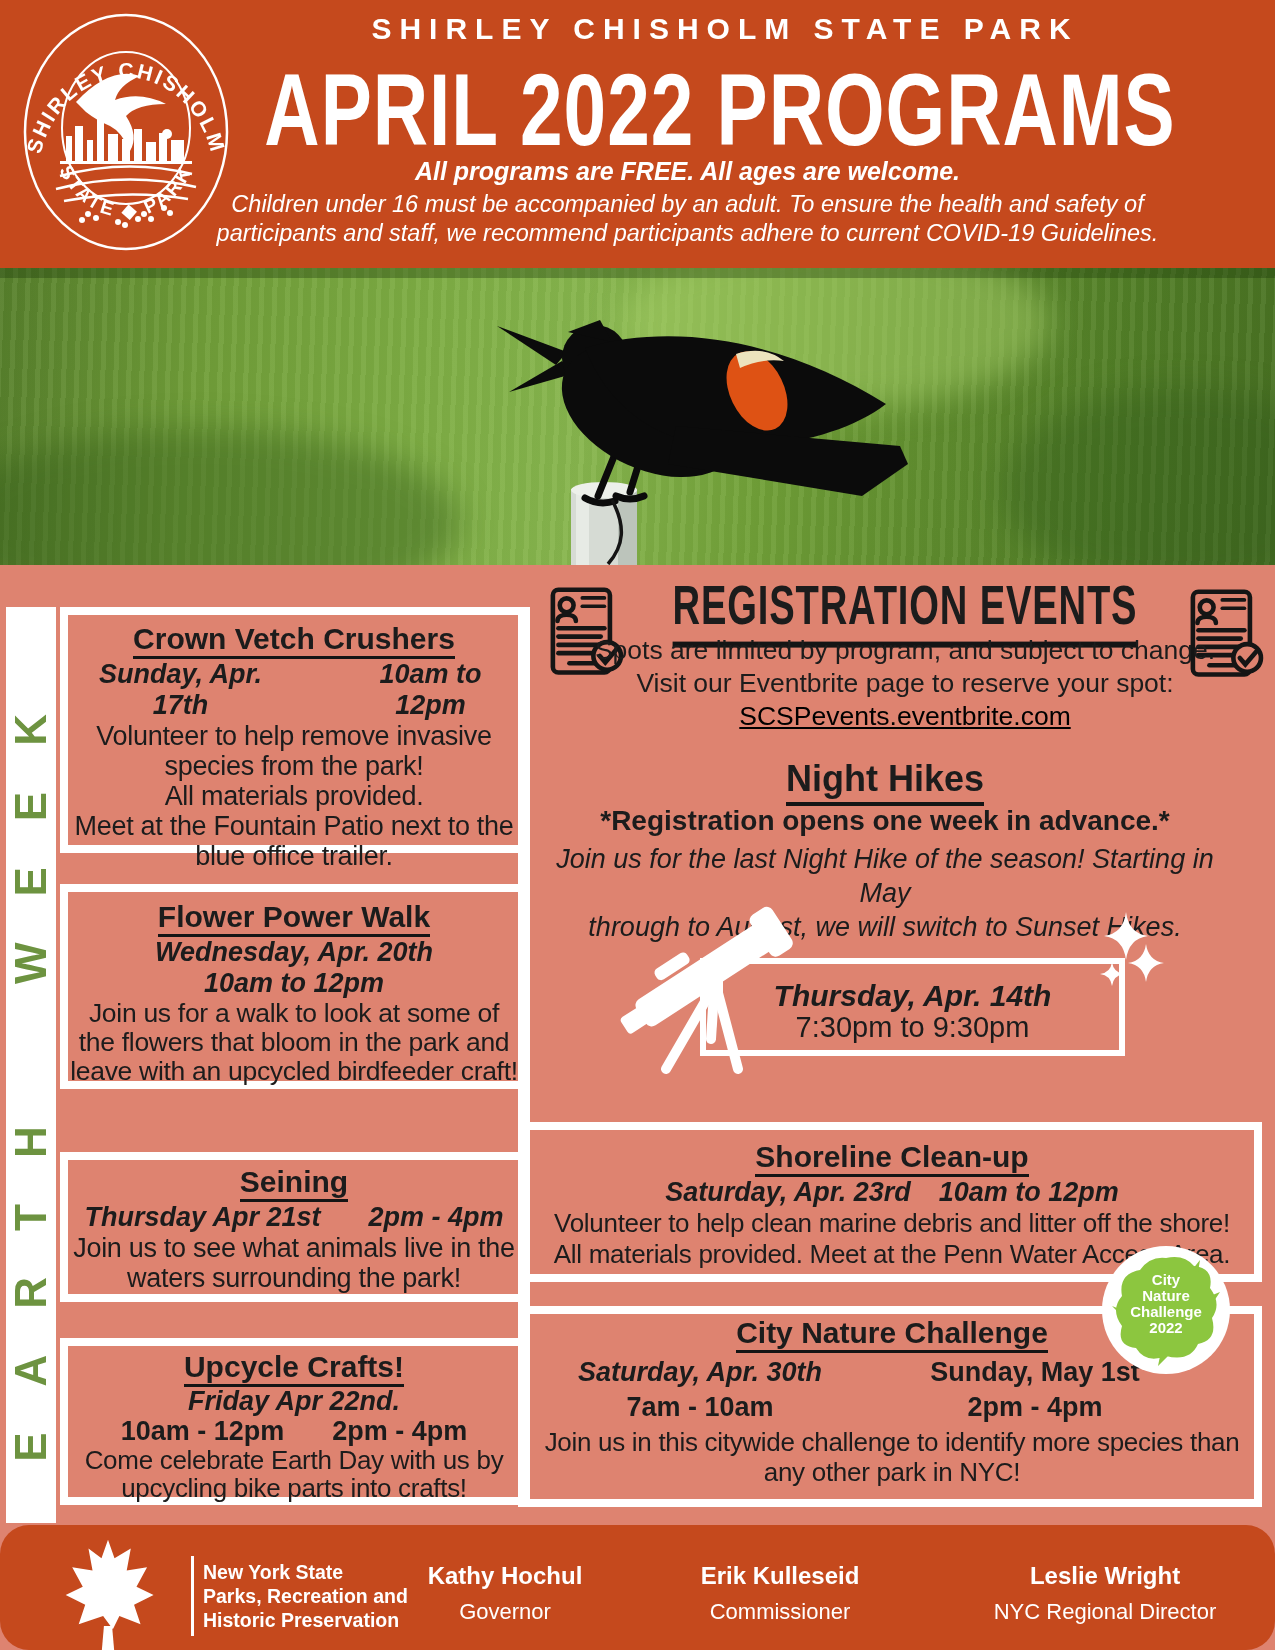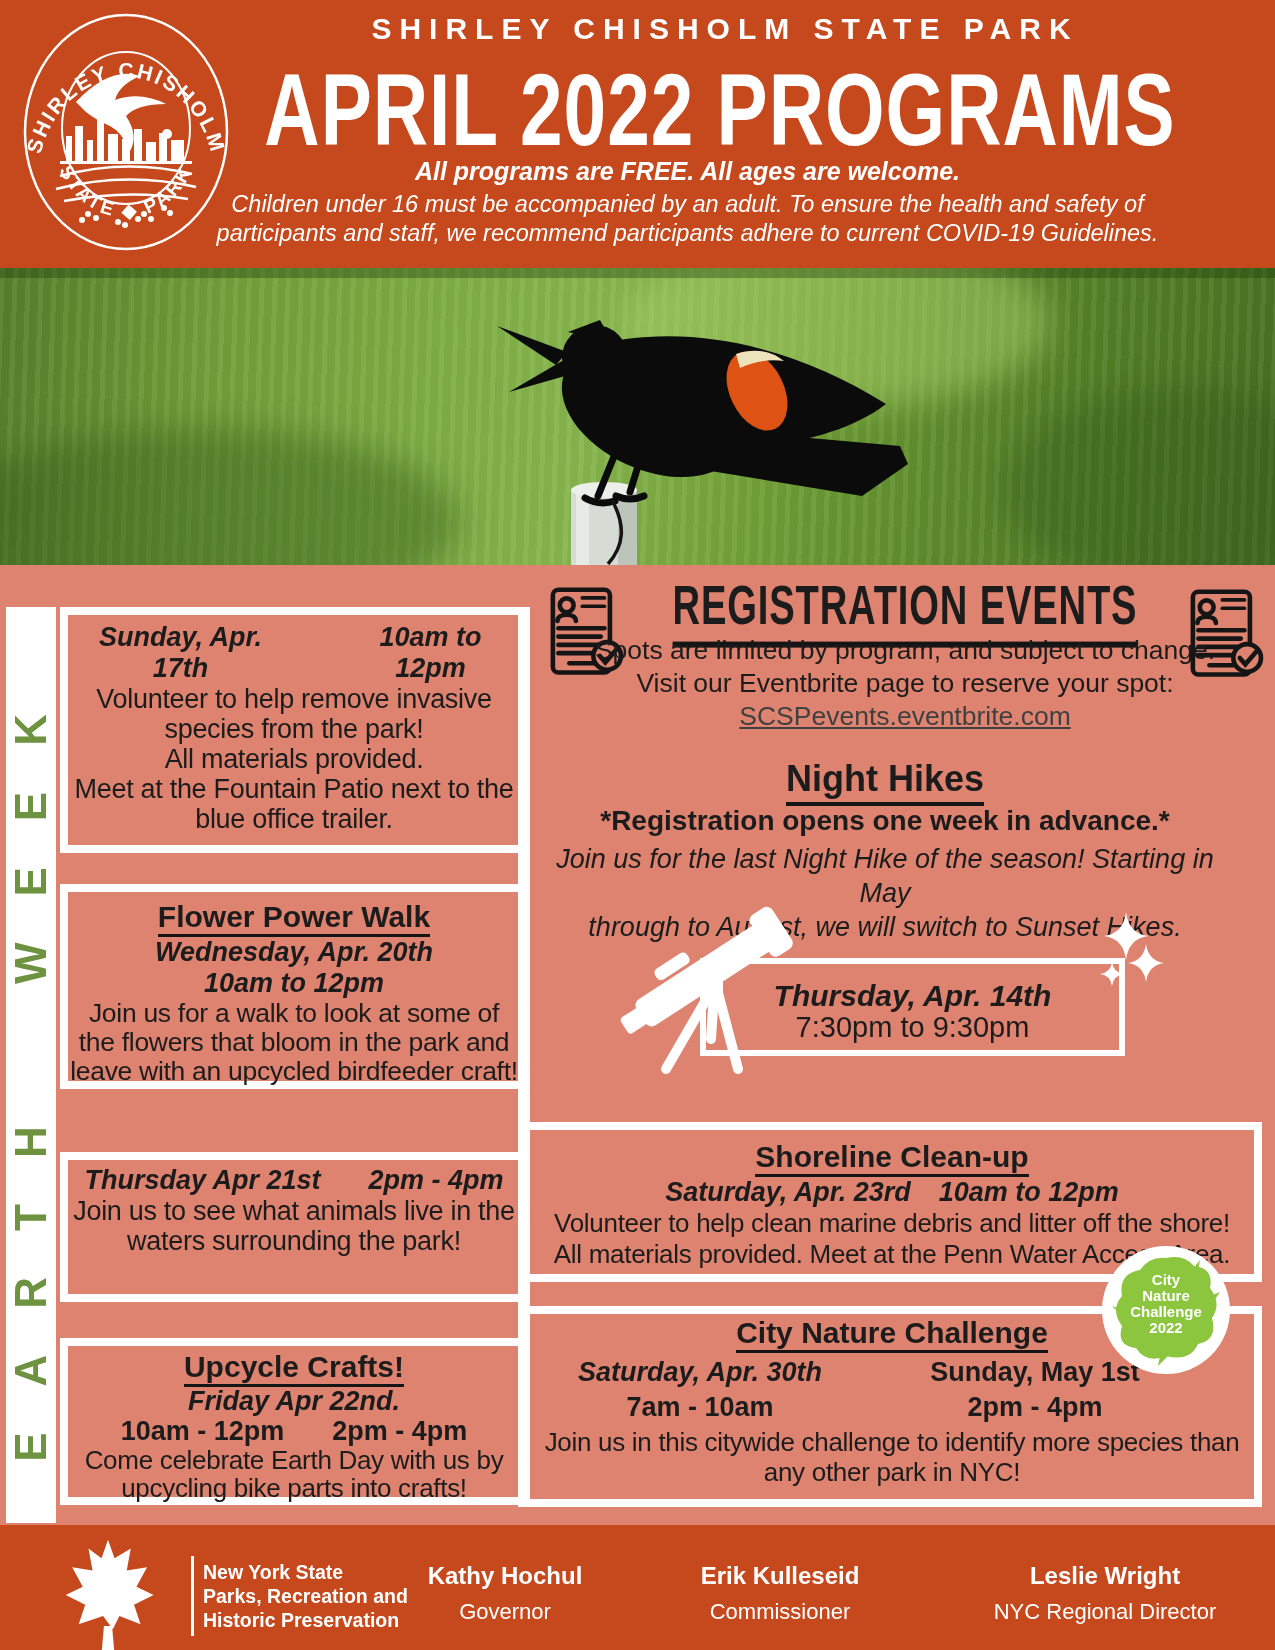--- a/index.html
+++ b/index.html
@@ -55,21 +55,21 @@
   .box4 .evt-date{line-height:29px;}
   .box4 .evt-desc{font-size:26px;line-height:28px;}
 
   
   .reg-icon{width:76px;height:92px;}
   .reg-title{left:570px;top:572px;width:670px;text-align:center;}
   .reg-title span{display:inline-block;font-size:46px;font-weight:bold;letter-spacing:1px;
       border-bottom:5px solid #151515;padding-bottom:4px;white-space:nowrap;
       transform:scale(0.83,1.2);transform-origin:center top;}
   .reg-lines{left:540px;top:634px;width:730px;text-align:center;font-size:26.5px;line-height:33px;}
-  .reg-link{display:inline-block;font-size:26.5px;text-decoration:underline;color:#404040;}
+  .reg-link{display:inline-block;font-size:26.5px;text-decoration:underline;color:#000000;}
 
   .nh-title{left:530px;top:758px;width:710px;text-align:center;}
   .nh-title span{display:inline-block;font-size:36px;font-weight:bold;
       border-bottom:4px solid #151515;padding-bottom:2px;}
   .nh-note{left:530px;top:805px;width:710px;text-align:center;font-size:28px;font-weight:bold;}
   .nh-desc{left:530px;top:842px;width:710px;text-align:center;font-size:27px;line-height:34px;white-space:pre-line;font-style:italic;}
   .nh-box{left:700px;top:958px;width:425px;height:98px;border:6px solid #fff;box-sizing:border-box;text-align:center;}
   .nh-box .evt-date{font-size:30px;margin-top:16px;}
   .nh-time{font-size:29px;line-height:32px;}
   .telescope{left:600px;top:875px;width:230px;height:200px;}
@@ -82,21 +82,21 @@
   .city-col1{width:340px;text-align:center;}
   .city-col2{width:330px;text-align:center;}
   .city-date2,.city-time{font-size:27px;font-weight:bold;line-height:31px;}
   .city-box .evt-desc{font-size:26px;line-height:30px;margin-top:4px;}
   .badge{left:1102px;top:1246px;width:128px;height:128px;border-radius:50%;background:#fff;}
   .badge svg{position:absolute;left:6px;top:6px;}
   .badge-text{position:absolute;left:0;top:26px;width:128px;text-align:center;color:#fff;
       font-size:15px;font-weight:bold;line-height:16px;white-space:pre-line;}
 
   
-  .footer{left:0;top:1525px;width:1275px;height:125px;background:#C5491D;}
+  .footer{left:0;top:1525px;width:1275px;height:125px;background:#C5491D;border-radius:29px;}
   .leaf{left:48px;top:1538px;width:120px;height:118px;}
   .agency-rule{left:191px;top:1556px;width:3px;height:80px;background:#fff;}
   .agency{left:203px;top:1560px;width:230px;color:#fff;font-size:19.5px;font-weight:bold;
       line-height:24px;white-space:pre-line;}
   .official{text-align:center;color:#fff;}
   .official .name{font-size:24px;font-weight:bold;}
   .official .role{font-size:22px;margin-top:9px;}
   .off1{left:390px;top:1562px;width:230px;}
   .off2{left:660px;top:1562px;width:240px;}
   .off3{left:955px;top:1562px;width:300px;}
@@ -197,37 +197,39 @@
       <path d="M736 86 q 28 -9 48 7 q -22 -3 -44 7 Z" fill="#ece3bd"></path>
     </svg>
   </div>
 
   <div class="abs earth-strip">
     <span>EARTH WEEK</span>
   </div>
   <div class="abs divider"></div>
 
   <div class="abs evt-box box1">
+    <div><span class="evt-title">Crown Vetch Crushers</span></div>
     <div class="daterow">
       <span class="evt-date">Sunday, Apr. 17th</span>
       <span class="evt-date">10am to 12pm</span>
     </div>
     <div class="evt-desc">Volunteer to help remove invasive species from the park!
 All materials provided.
 Meet at the Fountain Patio next to the blue office trailer.</div>
   </div>
 
   <div class="abs evt-box box2">
     <div><span class="evt-title">Flower Power Walk</span></div>
     <div class="evt-date">Wednesday, Apr. 20th</div>
     <div class="evt-date">10am to 12pm</div>
     <div class="evt-desc">Join us for a walk to look at some of the flowers that bloom in the park and leave with an upcycled birdfeeder craft!</div>
   </div>
 
   <div class="abs evt-box box3">
+    <div><span class="evt-title">Seining</span></div>
     <div class="daterow">
       <span class="evt-date">Thursday Apr 21st</span>
       <span class="evt-date">2pm - 4pm</span>
     </div>
     <div class="evt-desc">Join us to see what animals live in the waters surrounding the park!</div>
   </div>
 
   <div class="abs evt-box box4">
     <div><span class="evt-title">Upcycle Crafts!</span></div>
     <div class="evt-date">Friday Apr 22nd.</div>

